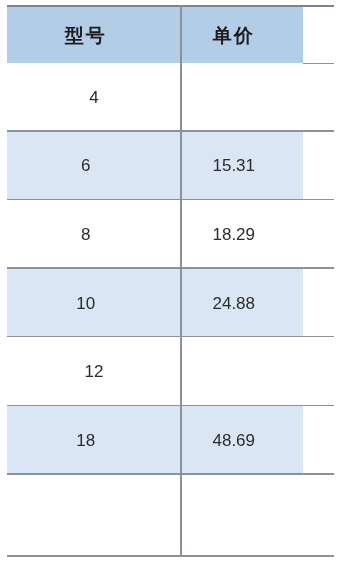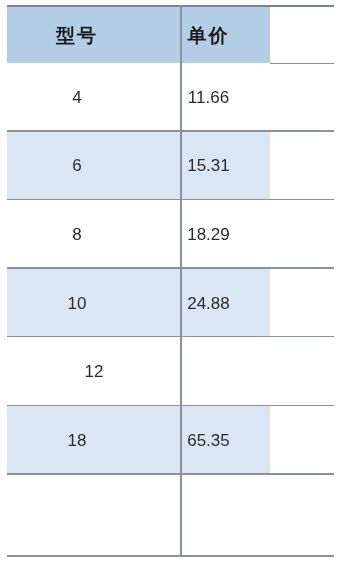--- a/index.html
+++ b/index.html
@@ -53,21 +53,21 @@
   .rows {
     position: absolute;
     left: 0;
     top: 2px;
     width: 327px;
   }
 
   .row {
     position: relative;
     display: flex;
-    width: 263px;
+    width: 296px;
     height: 68.6px;
     box-sizing: border-box;
   }
 
   .row.header {
     height: 56px;
     background: #b4cde7;
   }
   .row.header .cell {
     font-size: 19px;
@@ -126,23 +126,20 @@
         </div>
         <div class="cell col-price">
           <span>单价</span>
         </div>
       </div>
 
       <div class="row plain">
         <div class="cell col-model">
           <span>4</span>
         </div>
-        <div class="cell col-price">
-          <span>11.66</span>
-        </div>
       </div>
 
       <div class="row shaded">
         <div class="cell col-model">
           <span>6</span>
         </div>
         <div class="cell col-price">
           <span>15.31</span>
         </div>
       </div>
@@ -169,21 +166,21 @@
         <div class="cell col-model">
           <span>12</span>
         </div>
       </div>
 
       <div class="row shaded">
         <div class="cell col-model">
           <span>18</span>
         </div>
         <div class="cell col-price">
-          <span>65.35</span>
+          <span>48.69</span>
         </div>
       </div>
 
 
     </div>
 
     <div class="col-divider"></div>
     <div class="rule bottom"></div>
 
   </div>

